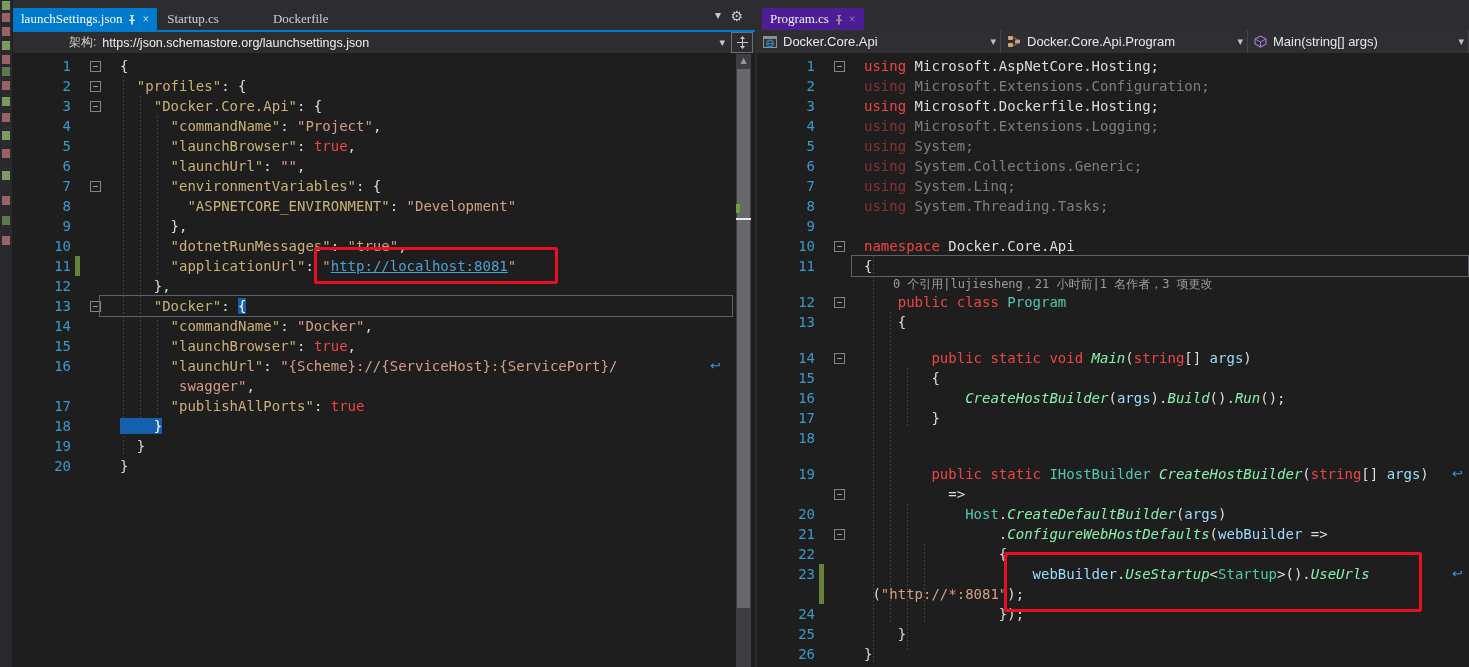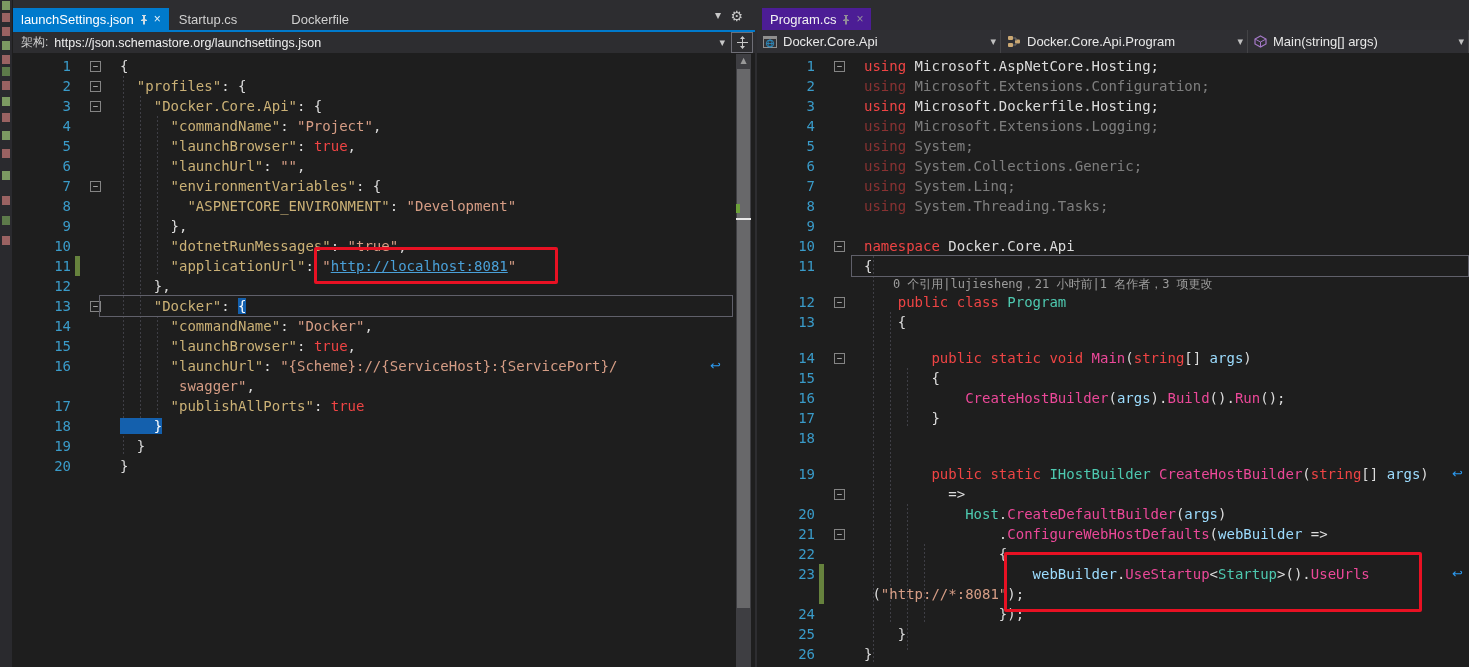--- a/index.html
+++ b/index.html
@@ -5,30 +5,30 @@
   html,body{margin:0;padding:0;}
   body{width:1469px;height:667px;overflow:hidden;background:#2d2d30;font-family:"Liberation Sans",sans-serif;position:relative;}
   
   #left-strip{position:absolute;left:0;top:0;width:12px;height:667px;background:#2a2a2e;border-right:1px solid #1e1e1e;}
   #left-strip .mark{position:absolute;left:2px;width:8px;height:9px;}
   
   #left-pane{position:absolute;left:13px;top:0;width:742px;height:667px;display:flex;flex-direction:column;background:#1e1e1e;}
   #right-pane{position:absolute;left:757px;top:0;width:712px;height:667px;display:flex;flex-direction:column;background:#1e1e1e;}
   
   .tabstrip{height:30px;background:#2d2d30;display:flex;align-items:flex-end;position:relative;flex:none;}
-  .tab{height:22px;display:flex;align-items:center;padding:0 8px;font-size:13px;gap:5px;cursor:default;}
+  .tab{height:22px;display:flex;align-items:center;padding:0 8px;font-size:13px;gap:5px;cursor:default;font-family:Liberation Serif, serif;}
   .tab.active{background:#007acc;color:#ffffff;}
   .tab.inactive{color:#d0d0d0;}
   .tab.selected-unfocused{background:#4c1d95;color:#f2f2f2;}
   .tabicon{display:inline-flex;align-items:center;opacity:.9;}
   .blue-line{height:2px;background:#007acc;flex:none;}
   .strip-btn{position:absolute;top:8px;color:#c8c8c8;font-size:12px;font-family:"DejaVu Sans",sans-serif;}
   
   #schema-bar{height:21px;background:#2d2d30;display:flex;align-items:center;flex:none;border-bottom:1px solid #1e1e1e;position:relative;}
-  #schema-label{color:#d0d0d0;font-size:12px;padding:0 6px 0 8px;flex:none;}
+  #schema-label{color:#d0d0d0;font-size:12px;padding:0 6px 0 8px;flex:none;margin-left:48px;}
   #schema-combo{flex:1;height:19px;display:flex;align-items:center;color:#f0f0f0;font-size:12.5px;background:#2d2d30;}
   #schema-combo .chev{margin-left:auto;margin-right:6px;color:#c8c8c8;font-size:11px;font-family:"DejaVu Sans",sans-serif;}
   #split-btn{flex:none;width:20px;height:19px;margin-right:2px;border:1px solid #6e6e76;display:flex;align-items:center;justify-content:center;background:#2d2d30;}
   
   #navbar{height:23px;background:#2d2d30;border-bottom:1px solid #1e1e1e;display:flex;flex:none;}
   .combo{display:flex;align-items:center;border-right:1px solid #434346;background:#2f2f33;color:#e8e8e8;font-size:13px;gap:6px;padding:0 4px 0 6px;}
   .combo .chev{margin-left:auto;color:#c0c0c0;font-size:11px;font-family:"DejaVu Sans",sans-serif;padding-left:8px;}
   #combo-project{width:233px;}
   #combo-type{width:236px;}
   #combo-member{flex:1;}
@@ -40,21 +40,21 @@
   .gut{flex:none;width:11px;position:relative;}
   .gut .bar{position:absolute;left:4px;top:0;width:5px;height:100%;background:#66823d;}
   .fold{flex:none;width:30px;position:relative;}
   .foldbox{position:absolute;left:8px;top:5px;width:9px;height:9px;border:1px solid #848484;color:#c8c8c8;font-size:9px;line-height:8px;text-align:center;background:#1e1e1e;}
   .codetext{padding-left:8px;}
   .codelens{color:#9d9d9d;font-size:12px;}
   .tk-pun{color:#dcdcdc;}
   .tk-txt{color:#dcdcdc;}
   .tk-kw{color:#ef4444;}
   .tk-typ{color:#4ec9b0;}
-  .tk-mth{color:#ec4899;}
+  .tk-mth{color:#86efac;font-style:italic;}
   .tk-var{color:#9cdcfe;}
   .tk-str{color:#d69d85;}
   .tk-key{color:#cbb176;}
   .tk-lnk{color:#4aa0d8;text-decoration:underline;margin-top:12px;}
   .tk-bh{background:#1460ad;color:#ffffff;}
   .row.dim .codetext{opacity:.5;}
   .rowbox{position:absolute;top:-1px;bottom:-1px;border:1px solid #60606a;pointer-events:none;}
   .rowbox.lbox{left:86px;right:22px;}
   .rowbox.rbox{left:94px;right:0;}
   .wraparrow{position:absolute;color:#2d9bf0;font-size:13px;font-family:"DejaVu Sans",sans-serif;top:0;}

